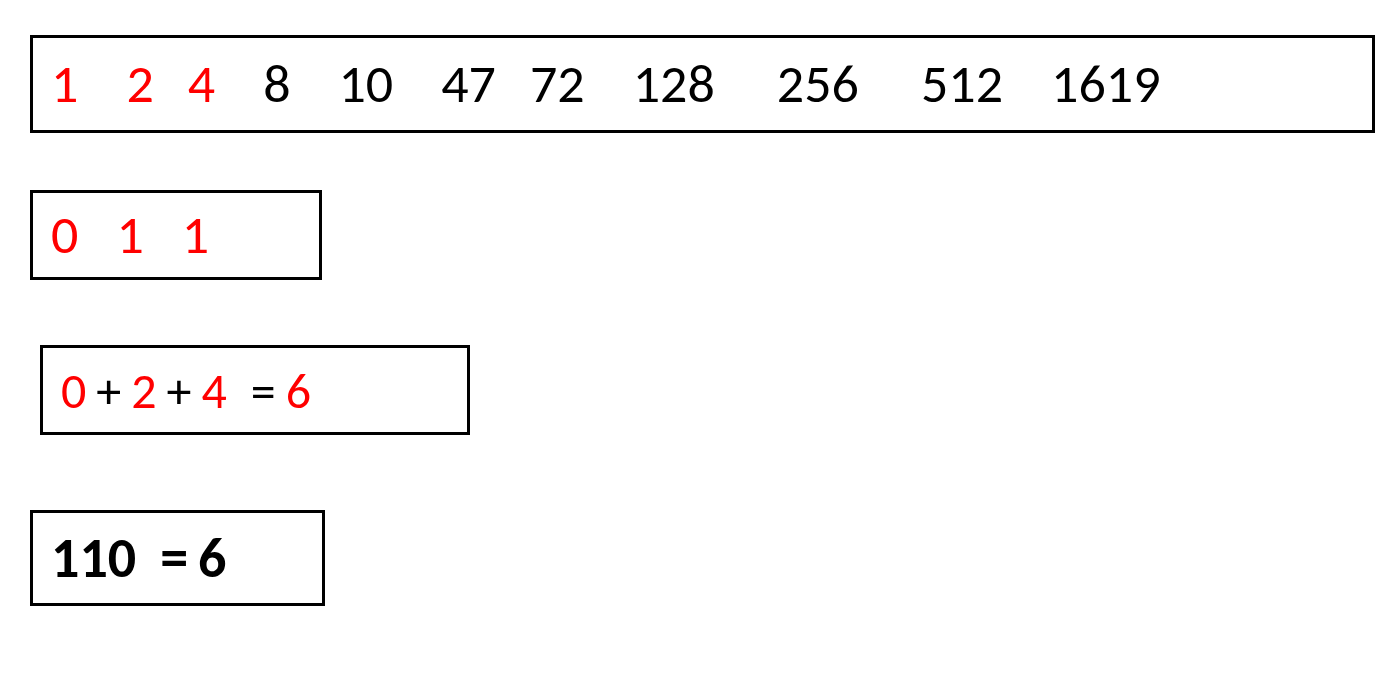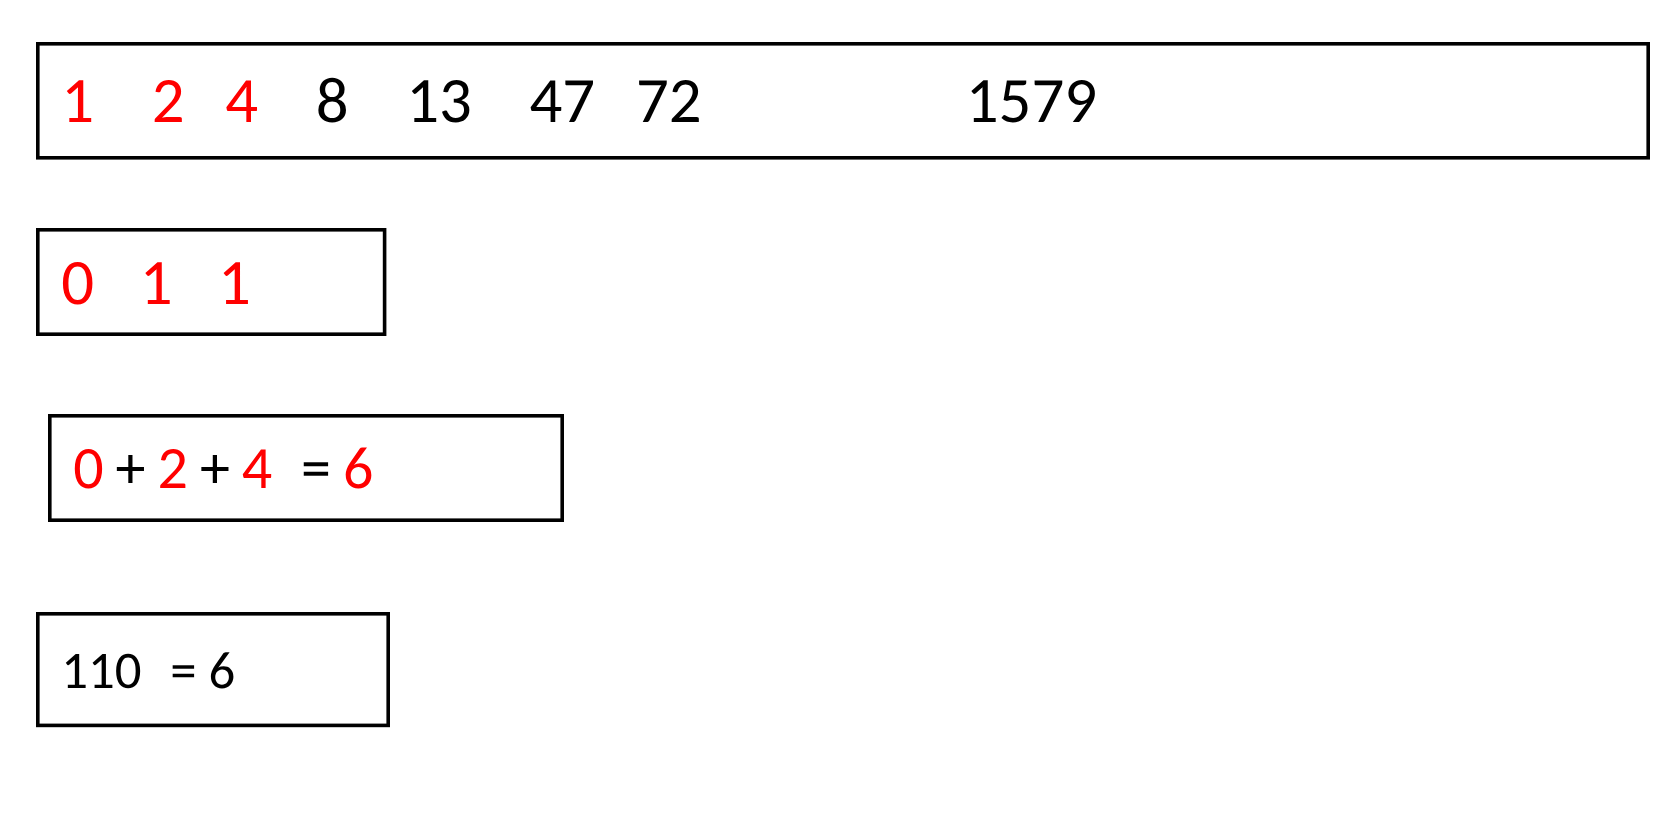--- a/index.html
+++ b/index.html
@@ -20,21 +20,21 @@
     border: 3px solid #000;
     box-sizing: border-box;
     display: flex;
     align-items: center;
     padding: 0 18px;
     white-space: nowrap;
   }
   .row1 { left: 30px; top: 35px;  width: 1345px; height: 98px; font-size: 54px; }
   .row2 { left: 30px; top: 190px; width: 292px;  height: 90px; font-size: 54px; }
   .row3 { left: 40px; top: 345px; width: 430px;  height: 90px; font-size: 50px; }
-  .row4 { left: 30px; top: 510px; width: 295px;  height: 96px; font-size: 44px; }
+  .row4 { left: 30px; top: 510px; width: 295px;  height: 96px; font-size: 56px; font-weight: bold; }
 
   .red { color: #ff0000; }
   .blk { color: #000000; }
 
   
   .sp-s { display:inline-block; width: 34px; }
   .sp-m { display:inline-block; width: 48px; }
   .sp-l { display:inline-block; width: 62px; }
 
   
@@ -50,30 +50,33 @@
 
   <div class="box row1">
     <span class="red">1</span>
       <span class="sp-m"></span>
     <span class="red">2</span>
       <span class="sp-s"></span>
     <span class="red">4</span>
       <span class="sp-m"></span>
     <span class="blk">8</span>
       <span class="sp-m"></span>
-    <span class="blk">13</span>
+    <span class="blk">10</span>
       <span class="sp-m"></span>
     <span class="blk">47</span>
       <span class="sp-s"></span>
     <span class="blk">72</span>
       <span class="sp-m"></span>
+    <span class="blk">128</span>
       <span class="sp-l"></span>
+    <span class="blk">256</span>
       <span class="sp-l"></span>
+    <span class="blk">512</span>
       <span class="sp-m"></span>
-    <span class="blk">1579</span>
+    <span class="blk">1619</span>
   </div>
 
   <div class="box row2">
     <span class="red">0</span>
       <span class="sp2"></span>
     <span class="red">1</span>
       <span class="sp2"></span>
     <span class="red">1</span>
   </div>
 

